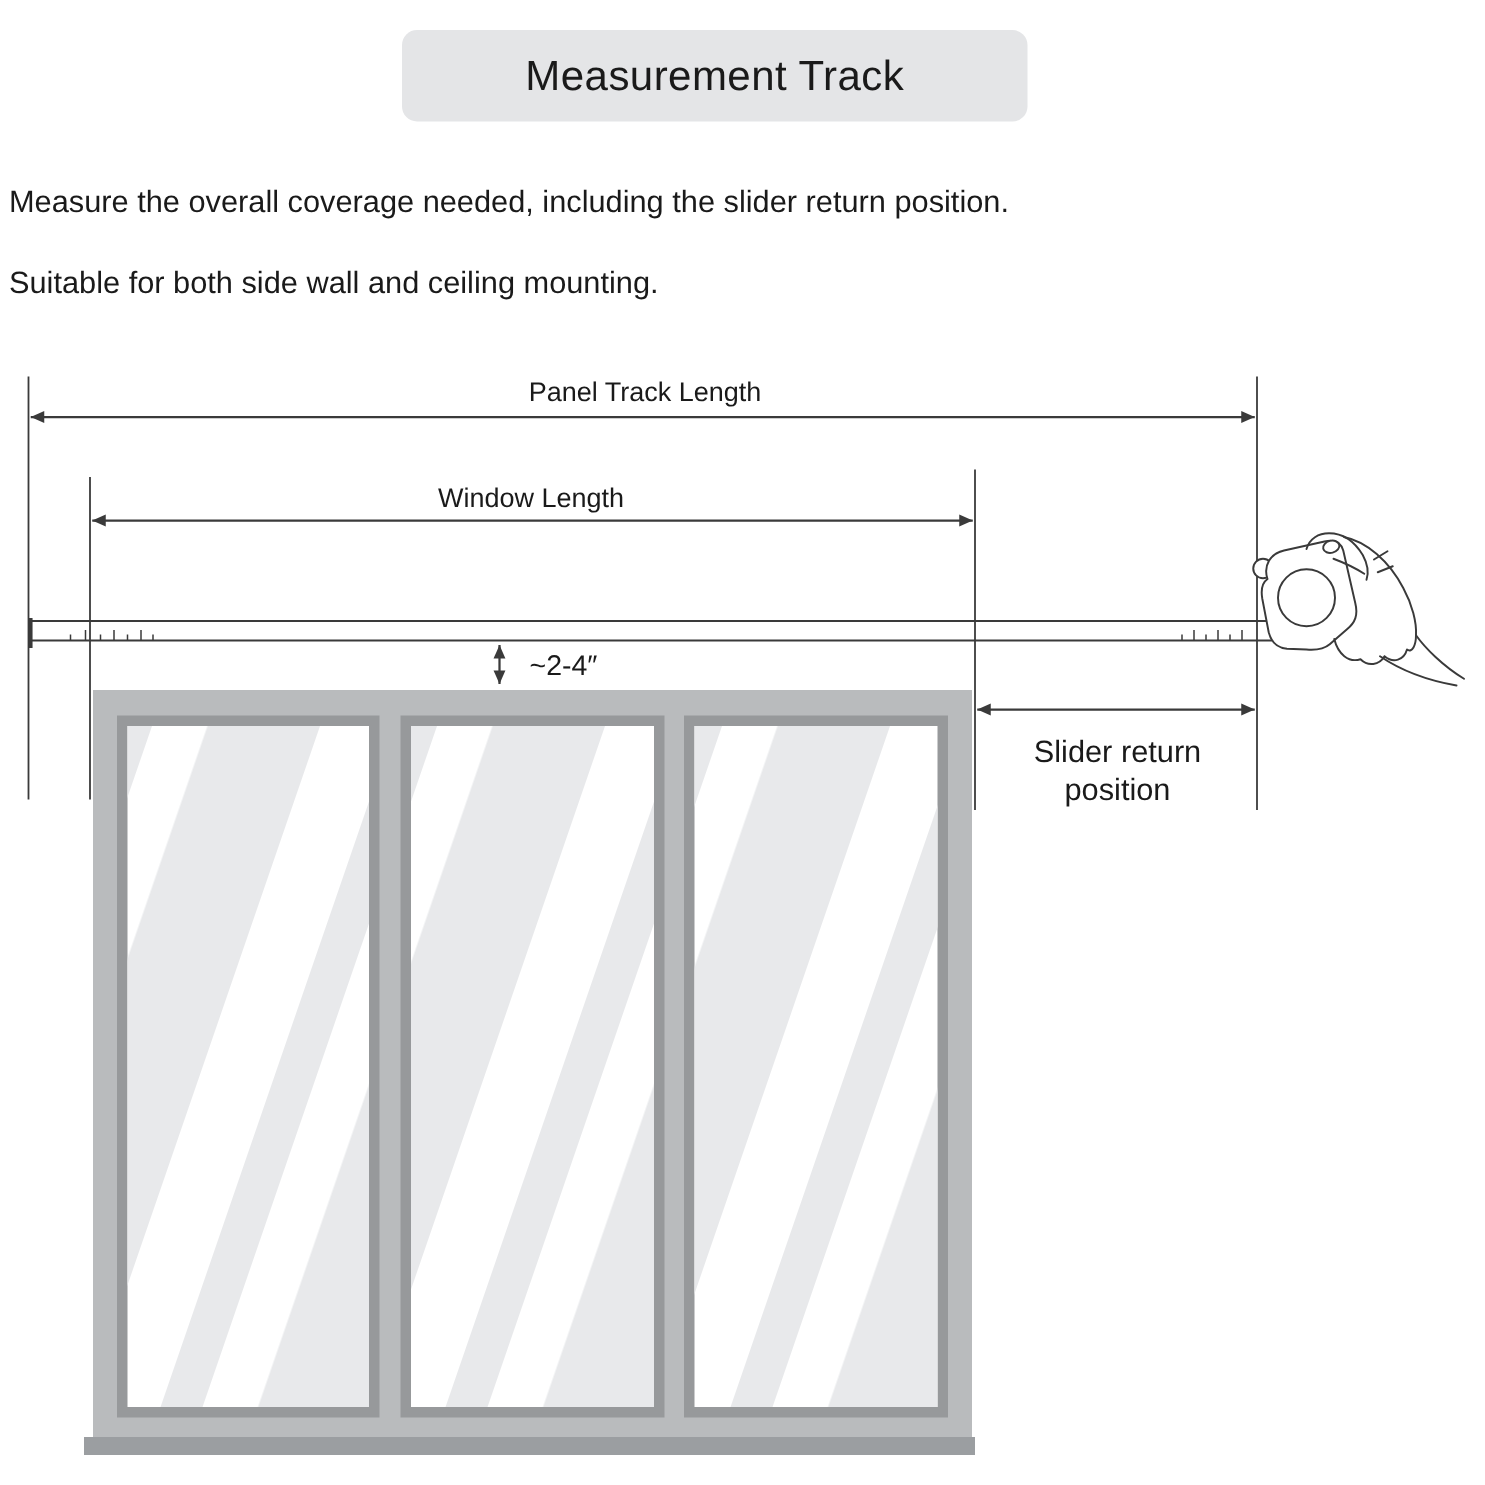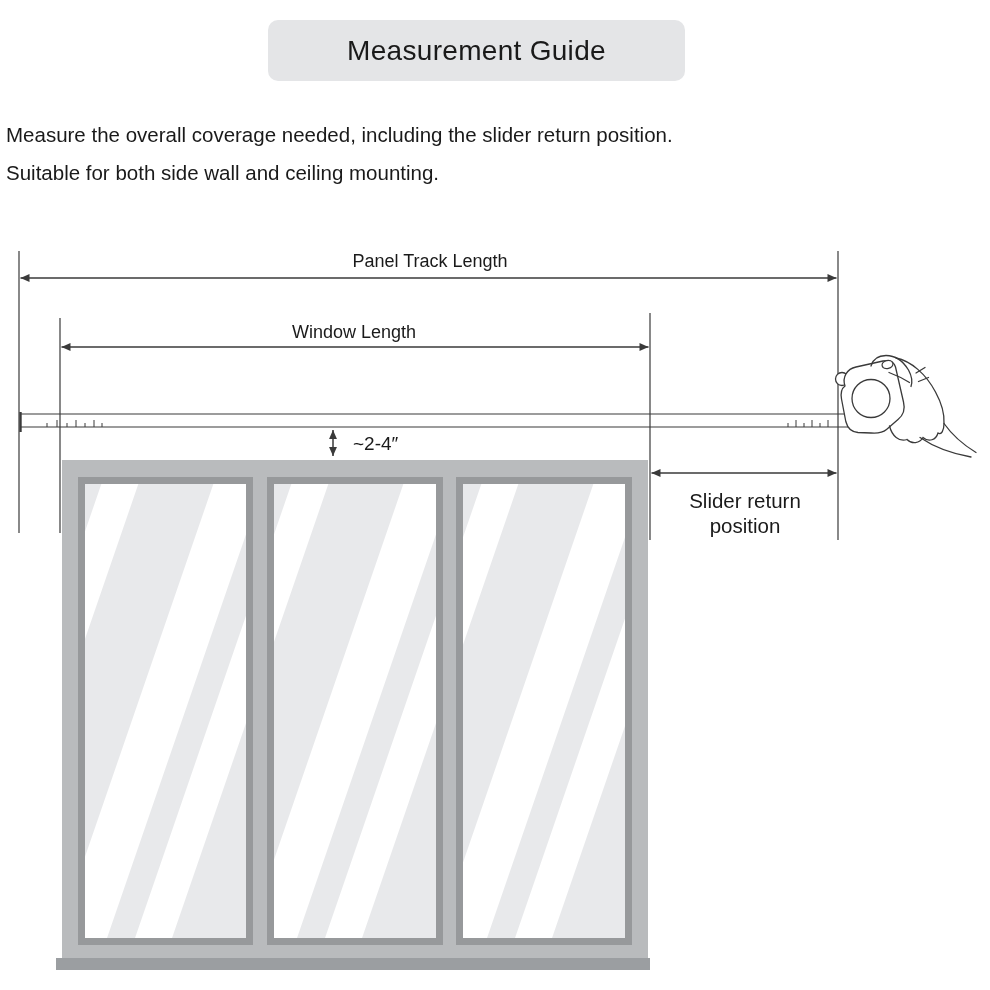--- a/index.html
+++ b/index.html
@@ -21,42 +21,42 @@
     position:absolute;left:268px;top:20px;width:417px;height:61px;
     background:var(--title-bg);border-radius:10px;
     display:flex;align-items:center;justify-content:center;
   }
   .title-box h1{
     font-size:28px;font-weight:400;letter-spacing:.3px;color:var(--text);
   }
 
   .description{position:absolute;left:6px;top:124px;width:900px;}
   .description .desc-line{font-size:20.5px;line-height:22px;color:var(--text);}
-  .description .desc-line + .desc-line{margin-top:16px;}
+  .description .desc-line + .desc-line{margin-top:32px;}
 
   svg.diagram{position:absolute;left:0;top:0;}
 
   .ln{stroke:var(--line);stroke-width:1.3;fill:none;stroke-linecap:round;stroke-linejoin:round;}
   .ln-sq{stroke:var(--line);stroke-width:1.2;fill:none;stroke-linecap:butt;}
   .arrow{stroke:var(--line);stroke-width:1.5;fill:none;}
   .arrhead{fill:var(--line);}
   .fill-white{fill:#fff;}
   .lbl{font-family:"Liberation Sans", sans-serif;fill:var(--text);}
   .lbl-md{font-size:18px;}
   .lbl-gap{font-size:19px;}
   .lbl-lg{font-size:20.5px;}
   .mid{text-anchor:middle;}
 </style>
 </head>
 <body>
 
 <div class="page">
 
   <div class="title-box">
-    <h1>Measurement Guide</h1>
+    <h1>Measurement Track</h1>
   </div>
 
   <div class="description">
     <div class="desc-line">Measure the overall coverage needed, including the slider return position.</div>
     <div class="desc-line">Suitable for both side wall and ceiling mounting.</div>
   </div>
 
   <svg class="diagram" width="990" height="990" viewBox="0 0 990 990" xmlns="http://www.w3.org/2000/svg">
 
     <defs>

